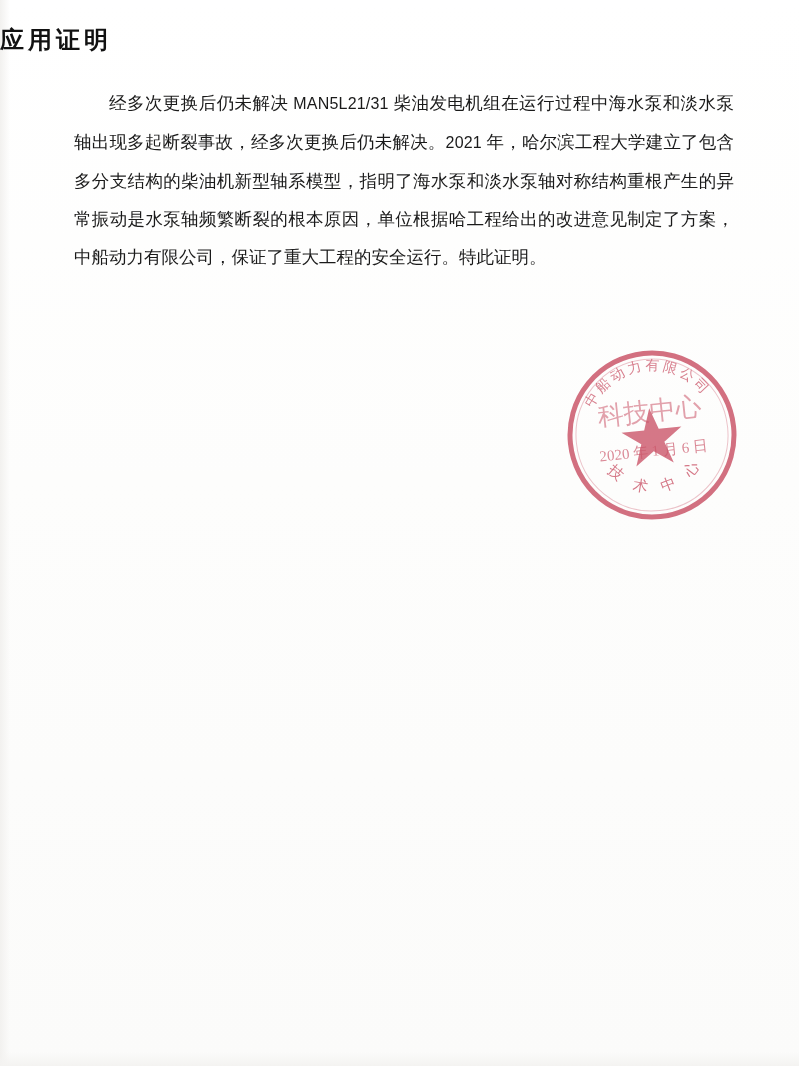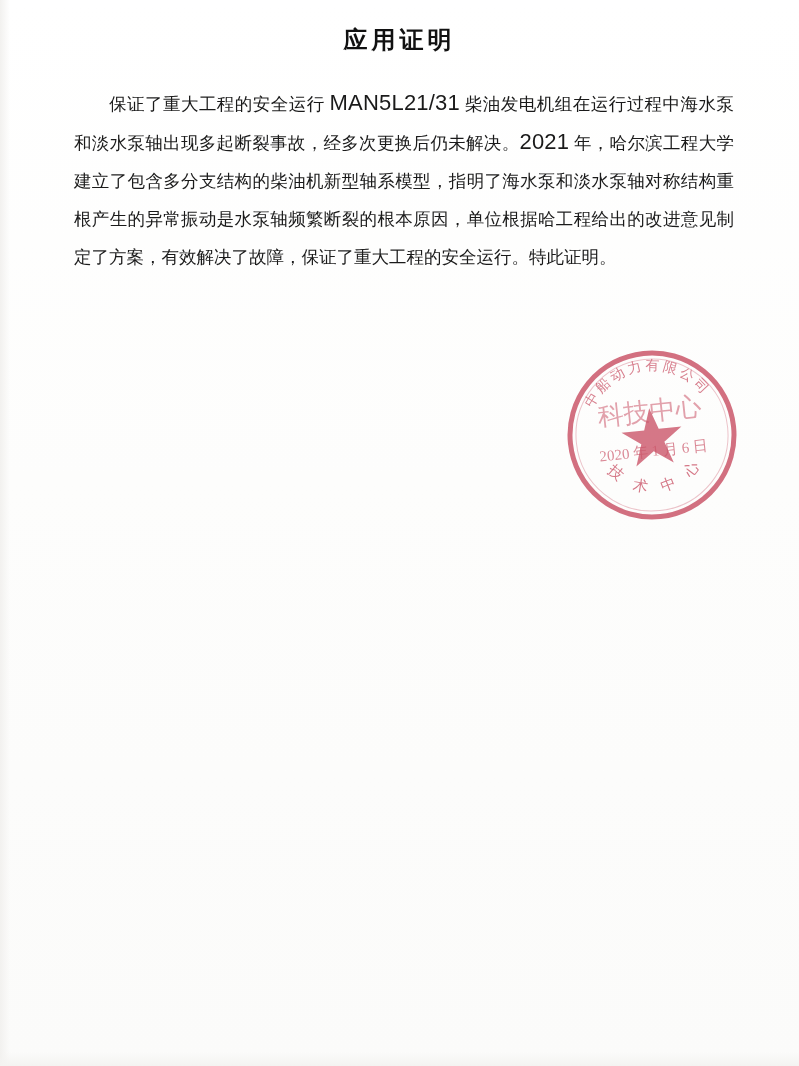--- a/index.html
+++ b/index.html
@@ -35,21 +35,20 @@
     width: 100%;
     height: 14px;
     background: linear-gradient(0deg, #f4f3f1 0%, rgba(255,255,255,0) 100%);
   }
 
   .doc-title {
     position: absolute;
     top: 24px;
     left: 0;
     width: 100%;
-    text-align: center;
     font-size: 24px;
     font-weight: bold;
     letter-spacing: 4px;
     color: #111111;
     font-family: "Liberation Serif", "DejaVu Serif", serif;
   }
 
   .body-text {
     position: absolute;
     top: 84px;
@@ -58,21 +57,21 @@
     font-size: 17.5px;
     line-height: 38px;
     color: #1a1a1a;
     text-align: justify;
     text-justify: inter-ideograph;
     text-indent: 2em;
     font-family: "Liberation Serif", "DejaVu Serif", serif;
   }
   .body-text .latin {
     font-family: "Liberation Sans", "DejaVu Sans", sans-serif;
-    font-size: 22px;
+    font-size: 16px;
     letter-spacing: 0.2px;
   }
 
   
   .seal {
     position: absolute;
     left: 565px;
     top: 348px;
     width: 174px;
     height: 174px;
@@ -87,21 +86,21 @@
 </style>
 </head>
 <body>
 
 <div class="page">
   <div class="page-edge-left"></div>
   <div class="page-edge-bottom"></div>
 
   <div class="doc-title">应用证明</div>
 
-  <div class="body-text"><span>保证了重大工程的安全运行 </span><span class="latin">MAN5L21/31</span><span> 柴油发电机组在运行过程中海水泵和淡水泵轴出现多起断裂事故，经多次更换后仍未解决。</span><span class="latin">2021</span><span> 年，哈尔滨工程大学建立了包含多分支结构的柴油机新型轴系模型，指明了海水泵和淡水泵轴对称结构重根产生的异常振动是水泵轴频繁断裂的根本原因，单位根据哈工程给出的改进意见制定了方案，有效解决了故障，保证了重大工程的安全运行。特此证明。</span></div>
+  <div class="body-text"><span>经多次更换后仍未解决 </span><span class="latin">MAN5L21/31</span><span> 柴油发电机组在运行过程中海水泵和淡水泵轴出现多起断裂事故，经多次更换后仍未解决。</span><span class="latin">2021</span><span> 年，哈尔滨工程大学建立了包含多分支结构的柴油机新型轴系模型，指明了海水泵和淡水泵轴对称结构重根产生的异常振动是水泵轴频繁断裂的根本原因，单位根据哈工程给出的改进意见制定了方案，中船动力有限公司，保证了重大工程的安全运行。特此证明。</span></div>
 
   <div class="seal">
     <svg width="174" height="174" viewBox="0 0 174 174" xmlns="http://www.w3.org/2000/svg">
       <defs>
         <path id="arcTop" d="M 22,87 A 65,65 0 0 1 152,87"></path>
         <path id="arcBottom" d="M 30,87 A 57,57 0 0 0 144,87"></path>
       </defs>
       <circle cx="87" cy="87" r="82" fill="none" stroke="#c0324a" stroke-width="5" opacity="0.85"></circle>
       <circle cx="87" cy="87" r="76" fill="none" stroke="#c0324a" stroke-width="1" opacity="0.35"></circle>
 

